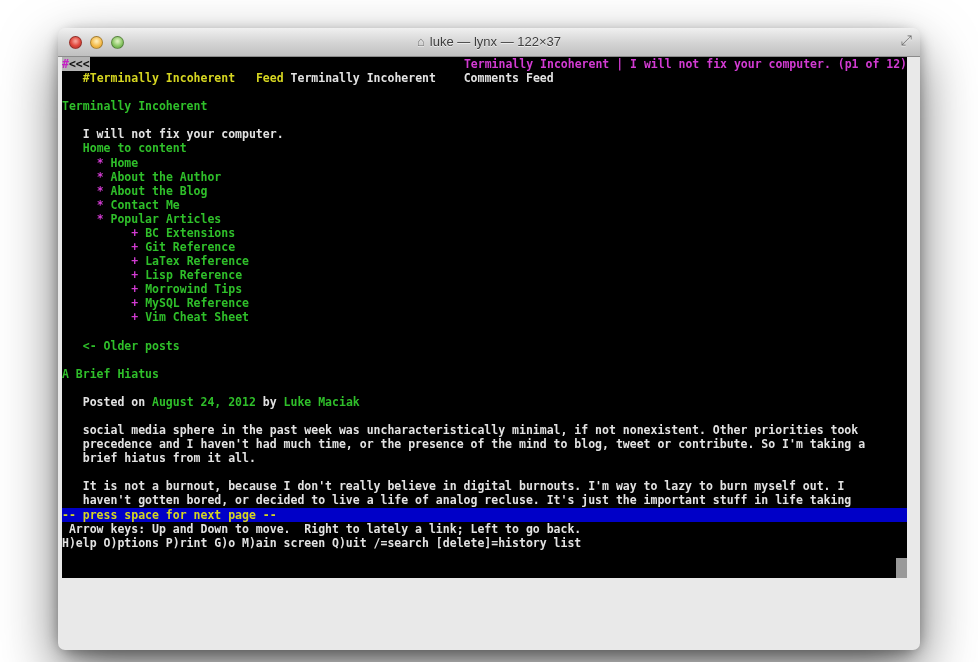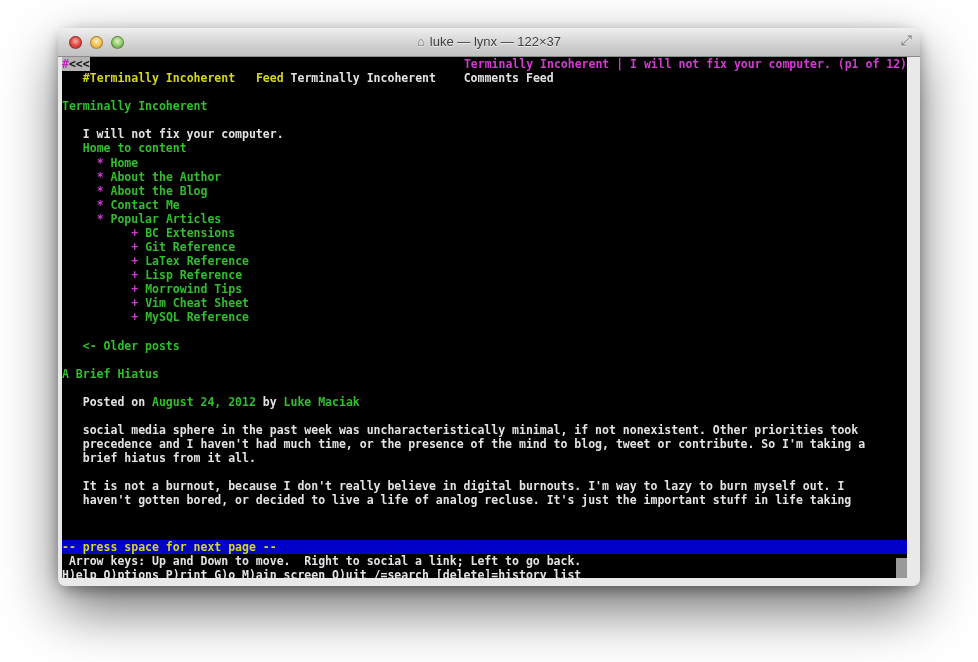--- a/index.html
+++ b/index.html
@@ -1,20 +1,20 @@
 <!DOCTYPE html>
 <html><head>
 <meta charset="utf-8">
 <style>
   html,body{margin:0;padding:0;}
   body{width:978px;height:662px;background:#ffffff;overflow:hidden;
        font-family:"Liberation Sans", sans-serif;}
   .stage{position:relative;width:978px;height:662px;background:#ffffff;}
 
-  .window{position:absolute;left:58px;top:28px;width:862px;height:558px;
+  .window{position:absolute;left:58px;top:28px;width:862px;height:622px;
           border-radius:17px;background:#e9e9e9;
           box-shadow:0 24px 55px rgba(0,0,0,0.55), 0 4px 14px rgba(0,0,0,0.35);}
 
   .titlebar{position:relative;height:28px;
             background:linear-gradient(#f0f0f0,#d3d3d3 55%,#c0c0c0);
             border-bottom:1px solid #8b8b8b;border-radius:7px 7px 0 0;}
   .lights{position:absolute;left:11px;top:8px;display:flex;gap:8px;}
   .light{width:13px;height:13px;border-radius:50%;display:inline-block;
          border:1px solid rgba(0,0,0,0.3);box-sizing:border-box;}
   .light.red{background:radial-gradient(circle at 50% 38%, #f59e94 8%, #e0453a 55%, #a33430);}
@@ -29,21 +29,21 @@
 
   .frame{position:absolute;top:29px;left:0;right:0;bottom:0;
          background:#e9e9e9;border-radius:0 0 7px 7px;}
   .screen{position:absolute;left:4px;top:0;width:845px;height:521px;
           background:#000000;overflow:hidden;
           font-family:"DejaVu Sans Mono", monospace;font-weight:bold;
           font-size:11.5px;line-height:14.08px;}
   .scrollbar{position:absolute;right:0;top:0;width:13px;bottom:0;}
   .trow{height:14.08px;white-space:pre;position:relative;}
   .trow .right{position:absolute;right:0;top:0;}
-  .bg-blue{background:#0000c8;margin-top:32px;}
+  .bg-blue{background:#0000c8;}
 
   .c-plain{color:#e2e2e2;}
   .c-white{color:#e2e2e2;}
   .c-green{color:#2fbf2a;}
   .c-yellow{color:#d6d621;}
   .c-magenta{color:#d23bd2;}
   .c-hl{background:#b4b4b4;color:#141414;}
   .c-hlmagenta{background:#b4b4b4;color:#c520c5;}
 
   .cursor{position:absolute;right:0;bottom:0;width:11px;height:20px;background:#999999;}
@@ -77,36 +77,36 @@
           <div class="trow"><span class="c-plain">     </span><span class="c-magenta">*</span><span class="c-plain"> </span><span class="c-green">Home</span></div>
           <div class="trow"><span class="c-plain">     </span><span class="c-magenta">*</span><span class="c-plain"> </span><span class="c-green">About the Author</span></div>
           <div class="trow"><span class="c-plain">     </span><span class="c-magenta">*</span><span class="c-plain"> </span><span class="c-green">About the Blog</span></div>
           <div class="trow"><span class="c-plain">     </span><span class="c-magenta">*</span><span class="c-plain"> </span><span class="c-green">Contact Me</span></div>
           <div class="trow"><span class="c-plain">     </span><span class="c-magenta">*</span><span class="c-plain"> </span><span class="c-green">Popular Articles</span></div>
           <div class="trow"><span class="c-plain">          </span><span class="c-magenta">+</span><span class="c-plain"> </span><span class="c-green">BC Extensions</span></div>
           <div class="trow"><span class="c-plain">          </span><span class="c-magenta">+</span><span class="c-plain"> </span><span class="c-green">Git Reference</span></div>
           <div class="trow"><span class="c-plain">          </span><span class="c-magenta">+</span><span class="c-plain"> </span><span class="c-green">LaTex Reference</span></div>
           <div class="trow"><span class="c-plain">          </span><span class="c-magenta">+</span><span class="c-plain"> </span><span class="c-green">Lisp Reference</span></div>
           <div class="trow"><span class="c-plain">          </span><span class="c-magenta">+</span><span class="c-plain"> </span><span class="c-green">Morrowind Tips</span></div>
+          <div class="trow"><span class="c-plain">          </span><span class="c-magenta">+</span><span class="c-plain"> </span><span class="c-green">MySQL Reference</span></div>
           <div class="trow"><span class="c-plain">          </span><span class="c-magenta">+</span><span class="c-plain"> </span><span class="c-green">Vim Cheat Sheet</span></div>
-          <div class="trow"><span class="c-plain">          </span><span class="c-magenta">+</span><span class="c-plain"> </span><span class="c-green">MySQL Reference</span></div>
           <div class="trow"></div>
           <div class="trow"><span class="c-plain">   </span><span class="c-green">&lt;- Older posts</span></div>
           <div class="trow"></div>
           <div class="trow"><span class="c-green">A Brief Hiatus</span></div>
           <div class="trow"></div>
           <div class="trow"><span class="c-white">   Posted on </span><span class="c-green">August 24, 2012</span><span class="c-white"> by </span><span class="c-green">Luke Maciak</span></div>
           <div class="trow"></div>
           <div class="trow"><span class="c-white">   social media sphere in the past week was uncharacteristically minimal, if not nonexistent. Other priorities took</span></div>
           <div class="trow"><span class="c-white">   precedence and I haven't had much time, or the presence of the mind to blog, tweet or contribute. So I'm taking a</span></div>
           <div class="trow"><span class="c-white">   brief hiatus from it all.</span></div>
           <div class="trow"></div>
           <div class="trow"><span class="c-white">   It is not a burnout, because I don't really believe in digital burnouts. I'm way to lazy to burn myself out. I</span></div>
           <div class="trow"><span class="c-white">   haven't gotten bored, or decided to live a life of analog recluse. It's just the important stuff in life taking</span></div>
           <div class="trow bg-blue"><span class="c-yellow">-- press space for next page --</span></div>
-          <div class="trow"><span class="c-white"> Arrow keys: Up and Down to move.  Right to social a link; Left to go back.</span></div>
+          <div class="trow"><span class="c-white"> Arrow keys: Up and Down to move.  Right to lately a link; Left to go back.</span></div>
           <div class="trow"><span class="c-white">H)elp O)ptions P)rint G)o M)ain screen Q)uit /=search [delete]=history list</span></div>
         </div>
       <div class="scrollbar"></div>
     </div>
 
   </div>
 </div>
 
 </body></html>

